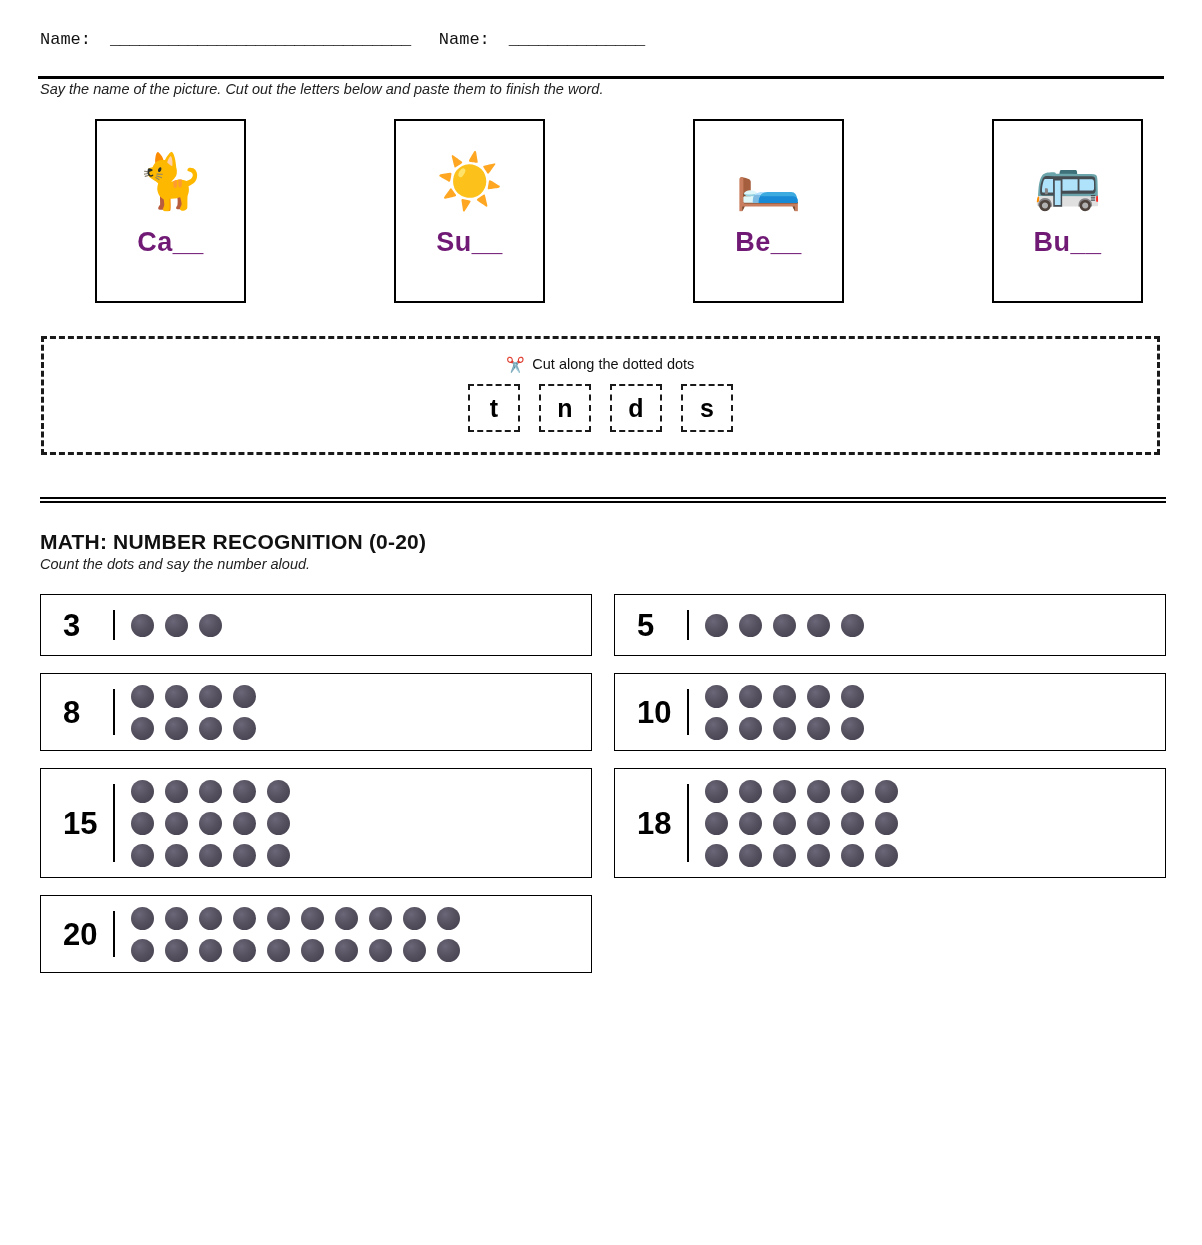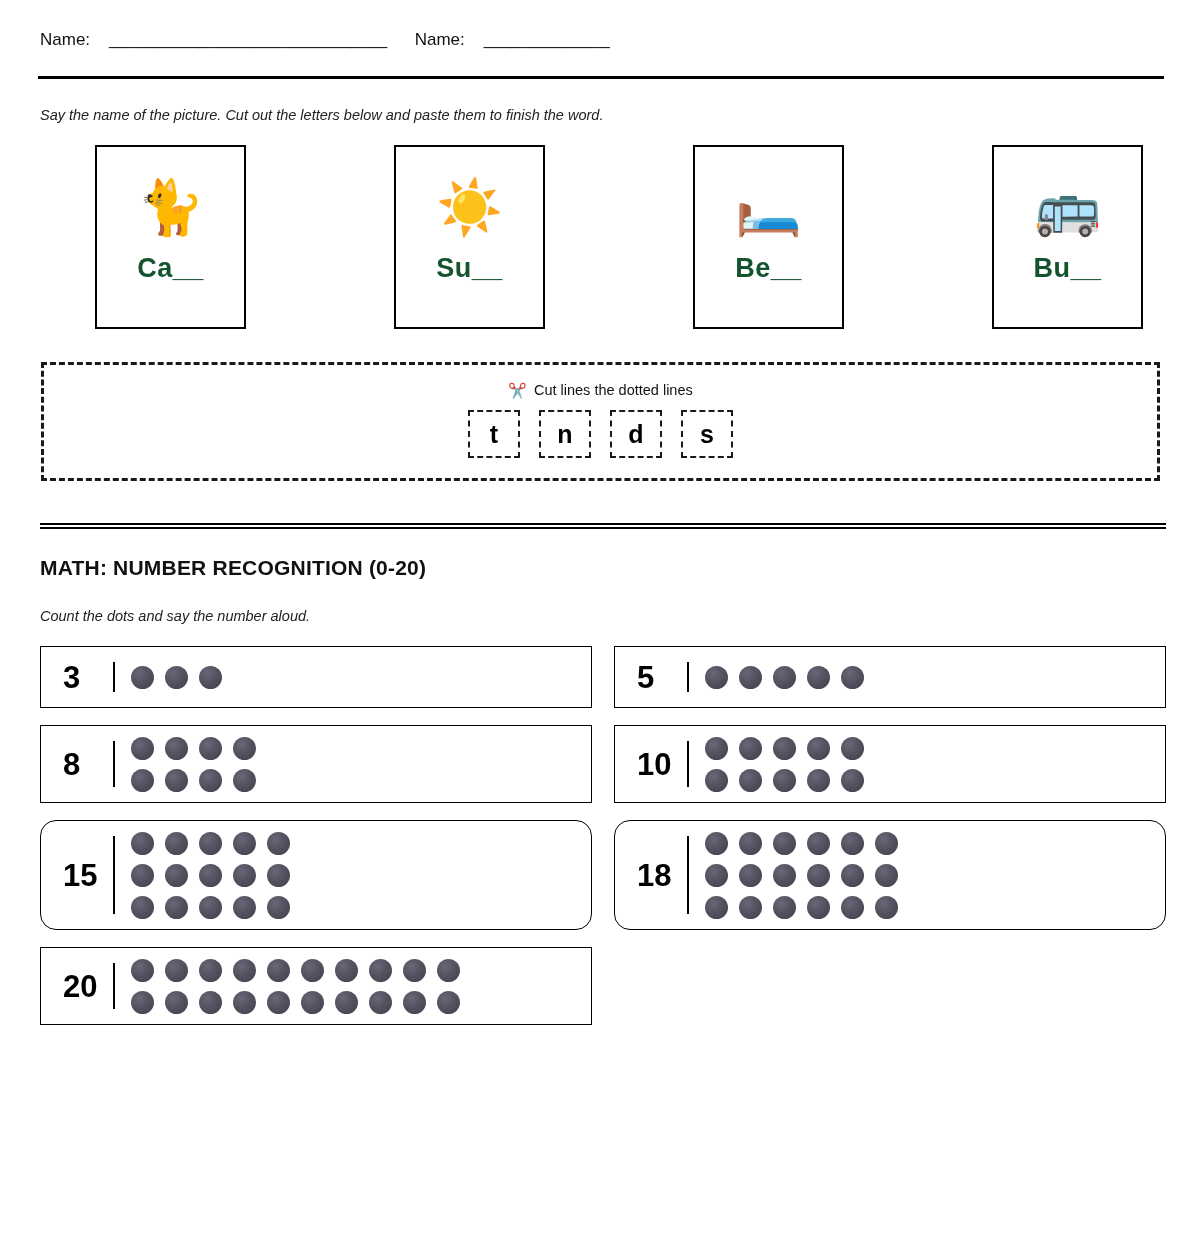--- a/index.html
+++ b/index.html
@@ -23,20 +23,21 @@
   }
 
   
   .name-date-row {
     display: flex;
     align-items: baseline;
     font-size: 17px;
     color: #111;
     padding-left: 2px;
     height: 34px;
+    font-family: Liberation Mono, monospace;
   }
   .nd-label { white-space: pre; letter-spacing: 0px; }
   .nd-rule {
     white-space: pre;
     letter-spacing: -0.5px;
     font-size: 17px;
     margin-left: 19px;
   }
   .nd-gap { width: 28px; display: inline-block; }
 
@@ -51,21 +52,21 @@
     font-size: 21px;
     font-weight: bold;
     letter-spacing: 0.2px;
     margin-top: 27px;
     padding-left: 2px;
     color: #111;
   }
   .section-sub {
     font-size: 14.5px;
     font-style: italic;
-    margin-top: 28px;
+    margin-top: 2px;
     padding-left: 2px;
     color: #222;
   }
 
   
   .cards-row {
     display: flex;
     justify-content: space-between;
     margin-top: 22px;
     padding: 0 21px 0 57px;
@@ -87,21 +88,21 @@
     height: 64px;
     display: flex;
     align-items: center;
     justify-content: center;
   }
   .pic-word {
     font-size: 27px;
     font-weight: bold;
     letter-spacing: 0.5px;
     margin-top: 14px;
-    color: #14532d;
+    color: #701a75;
   }
 
   
   .cut-strip {
     margin-top: 33px;
     margin-left: 3px;
     width: 1119px;
     height: 119px;
     border: 3px dashed #1a1a1a;
     display: flex;
@@ -156,21 +157,21 @@
   }
   .num-box {
     border: 1.6px solid #000;
     background: #fff;
     display: flex;
     align-items: center;
     padding: 9px 12px 9px 22px;
     min-height: 62px;
   }
   .num-box.h2 { min-height: 78px; }
-  .num-box.h3 { min-height: 110px; border-radius: 16px; }
+  .num-box.h3 { min-height: 110px; }
   .num-label {
     font-size: 31px;
     font-weight: bold;
     color: #000;
     min-width: 48px;
     text-align: left;
     line-height: 1;
   }
   .num-sep {
     width: 2px;
@@ -229,21 +230,21 @@
       </div>
       <div class="pic-card">
         <div class="pic-emoji">🚌</div>
         <div class="pic-word">Bu__</div>
       </div>
     </div>
 
   <div class="cut-strip">
     <div class="cut-hint">
       <span class="scissors-icon">✂️</span>
-      <span>Cut lines the dotted lines</span>
+      <span>Cut along the dotted dots</span>
     </div>
     <div class="letter-tiles" id="letter-tiles">
         <div class="letter-tile">t</div>
         <div class="letter-tile">n</div>
         <div class="letter-tile">d</div>
         <div class="letter-tile">s</div>
       </div>
   </div>
 
   <div class="double-rule"></div>

